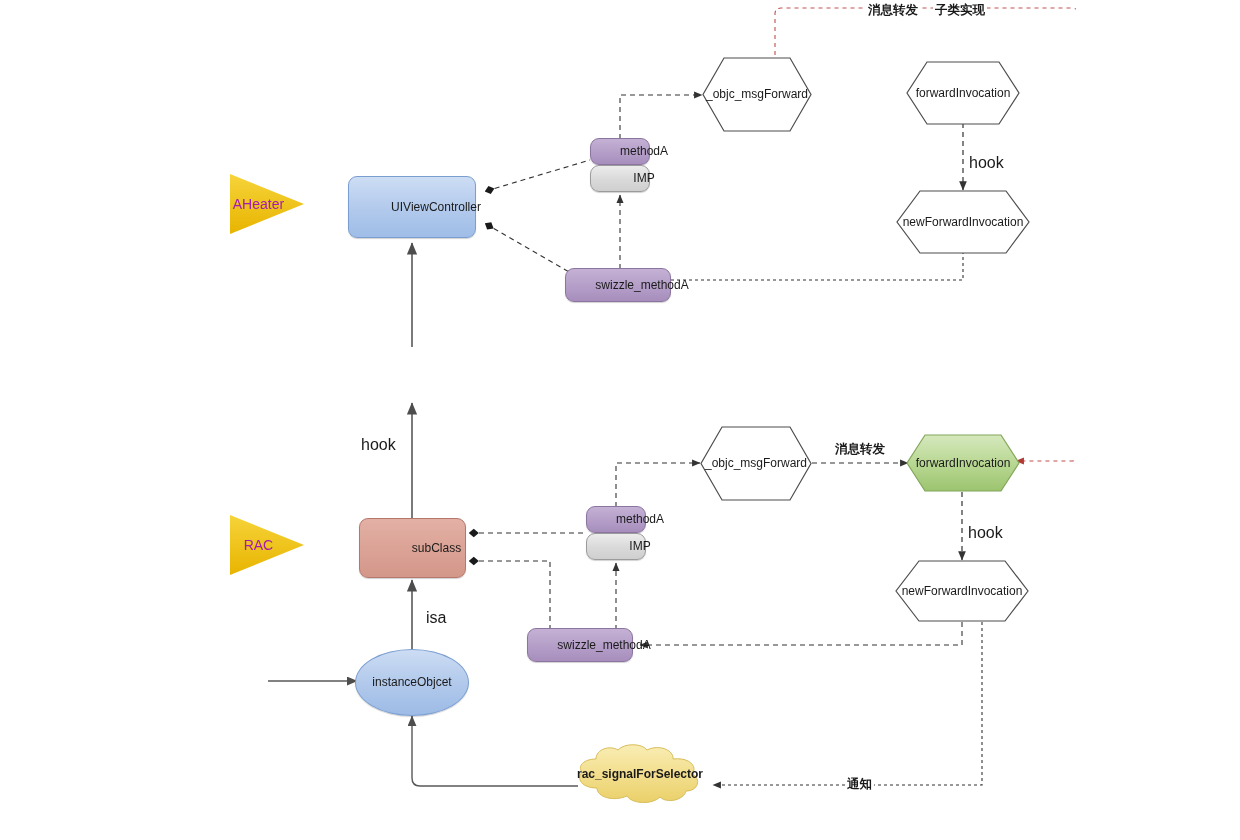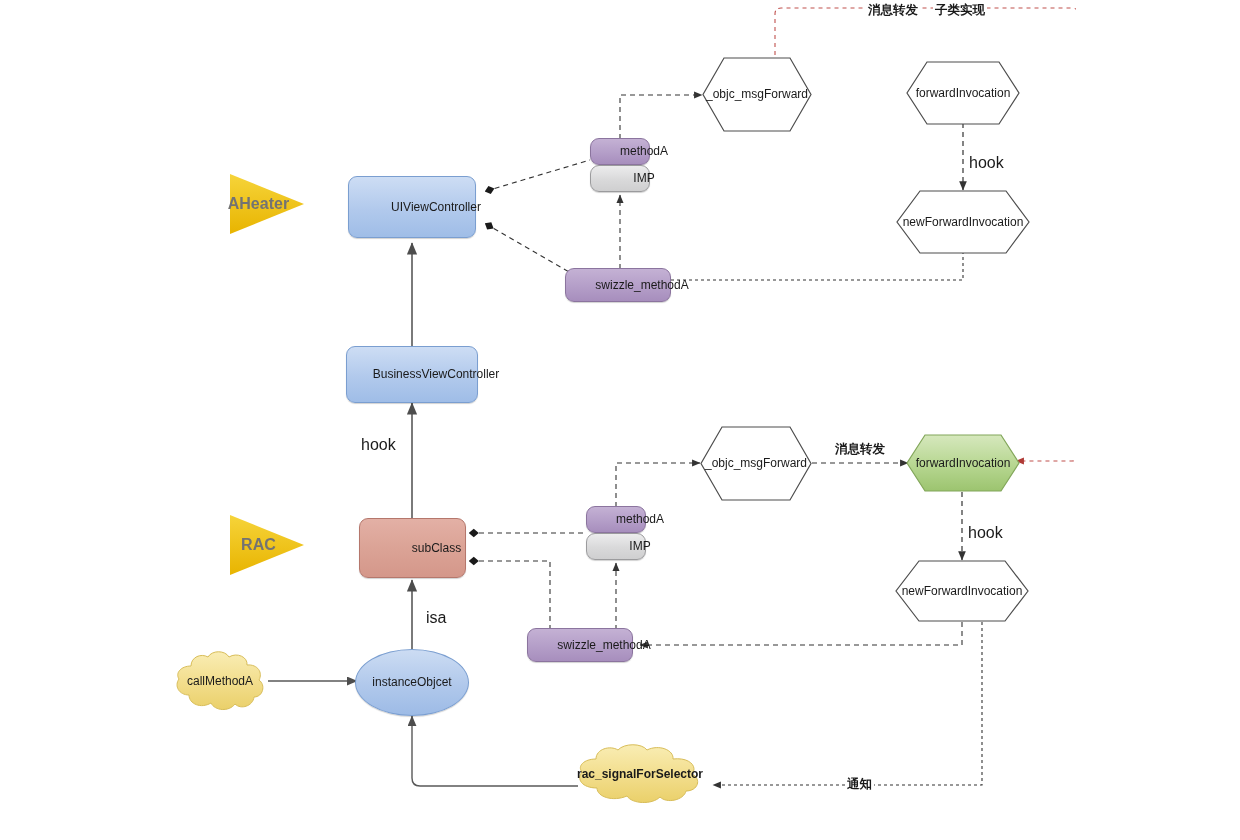--- a/index.html
+++ b/index.html
@@ -89,23 +89,23 @@
   }
   .tribg {
     position: absolute;
     left: 0; top: 0;
     width: 100%; height: 100%;
     z-index: 1;
   }
   .trilabel {
     position: relative;
     z-index: 2;
-    font-size: 16px;
-    font-weight: bold;
-    color: #737373;
+    font-size: 14px;
+    font-weight: normal;
+    color: #a21caf;
     margin-right: 22%;
   }
   
   .cloud { background: transparent; border: none; }
   .cloudbg {
     position: absolute;
     left: 0; top: 0;
     width: 100%; height: 100%;
     z-index: 1;
   }
@@ -225,48 +225,29 @@
       </defs>
       <polygon points="2,2 76,32 2,62" fill="url(#gTriB)"></polygon>
     </svg>
     <span class="trilabel">RAC</span>
   </div>
 
   <div class="node rrect fill-blue" style="left:348px; top:176px; width:128px; height:62px;">
     <span>UIViewController</span>
   </div>
 
-  <div class="node rrect fill-blue" style="left:346px; top:346px; width:132px; height:57px;">
-    <span>BusinessViewController</span>
-  </div>
 
   <div class="node rrect fill-red" style="left:359px; top:518px; width:107px; height:60px;">
     <span>subClass</span>
   </div>
 
   <div class="node ellipse" style="left:355px; top:649px; width:114px; height:67px;">
     <span>instanceObjcet</span>
   </div>
 
-  <div class="node cloud" style="left:167px; top:650px; width:106px; height:62px;">
-    <svg class="cloudbg" viewBox="0 0 106 62">
-      <defs>
-        <linearGradient id="gCloudA" x1="0" y1="0" x2="0" y2="1">
-          <stop offset="0%" stop-color="#f9edb4"></stop>
-          <stop offset="55%" stop-color="#f2dd8b"></stop>
-          <stop offset="100%" stop-color="#ead06a"></stop>
-        </linearGradient>
-      </defs>
-      <path d="M24,16 C24,7 34,3 41,7 C45,0 58,0 62,7 C70,2 81,7 80,15
-               C91,14 96,23 92,30 C99,35 96,47 87,47
-               C86,56 74,60 68,54 C62,62 48,61 44,53
-               C34,59 22,54 22,45 C12,45 7,36 12,29 C8,23 14,16 24,16 Z" fill="url(#gCloudA)" stroke="#d8bd59" stroke-width="1"></path>
-    </svg>
-    <span class="cloudlabel">callMethodA</span>
-  </div>
 
   <div class="node cloud" style="left:566px; top:743px; width:148px; height:62px;font-weight:bold;">
     <svg class="cloudbg" viewBox="0 0 148 62">
       <defs>
         <linearGradient id="gCloudB" x1="0" y1="0" x2="0" y2="1">
           <stop offset="0%" stop-color="#f9edb4"></stop>
           <stop offset="55%" stop-color="#f2dd8b"></stop>
           <stop offset="100%" stop-color="#ead06a"></stop>
         </linearGradient>
       </defs>

